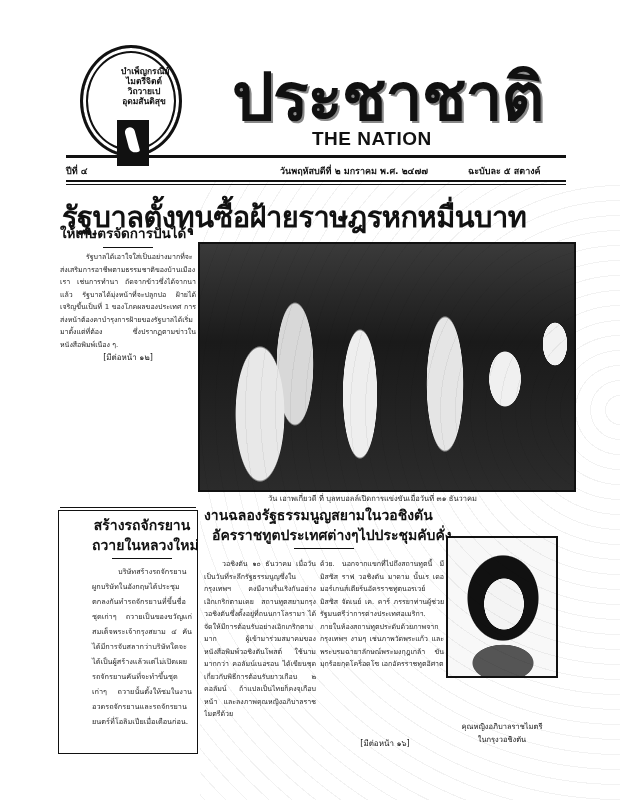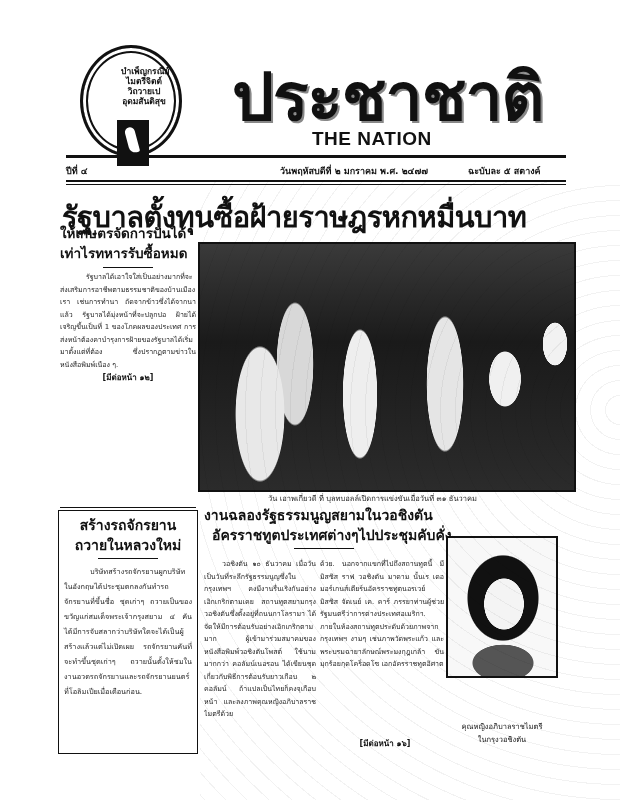--- a/index.html
+++ b/index.html
@@ -40,21 +40,21 @@
     .rule { background: #111; }
     .meta { top: 164px; font-size: 9px; font-weight: bold; white-space: nowrap; }
     
     .headline {
       left: 62px; top: 194px; font-size: 29px; font-weight: bold; white-space: nowrap;
       letter-spacing: -0.5px; font-family: "DejaVu Sans", sans-serif;
     }
     
     .subhead { font-weight: bold; font-size: 13.5px; line-height: 20px; white-space: nowrap; }
     .body-text { font-size: 7px; line-height: 12.5px; color: #222; text-align: justify; }
-    .continued { font-size: 8px; font-weight: bold; text-align: center; }
+    .continued { font-size: 8px; font-weight: normal; text-align: center; }
     
     .photo-main {
       left: 198px; top: 242px; width: 374px; height: 246px;
       background:
         radial-gradient(ellipse 40px 110px at 60px 170px, #e8e8e8 60%, transparent 62%),
         radial-gradient(ellipse 30px 100px at 95px 120px, #d8d8d8 60%, transparent 62%),
         radial-gradient(ellipse 28px 105px at 160px 150px, #eeeeee 60%, transparent 62%),
         radial-gradient(ellipse 30px 110px at 245px 140px, #e5e5e5 60%, transparent 62%),
         radial-gradient(ellipse 26px 45px at 305px 135px, #f0f0f0 60%, transparent 62%),
         radial-gradient(ellipse 20px 35px at 355px 100px, #f2f2f2 60%, transparent 62%),
@@ -98,29 +98,28 @@
 <div class="abs meta" style="left:184px;"></div>
 <div class="abs meta" style="left:280px;">วันพฤหัสบดีที่ ๒ มกราคม พ.ศ. ๒๔๗๗</div>
 <div class="abs meta" style="left:468px;">ฉะบับละ ๕ สตางค์</div>
 <div class="abs rule" style="left:66px;top:180px;width:500px;height:2px;"></div>
 <div class="abs rule" style="left:66px;top:184px;width:500px;height:1px;"></div>
 
 <div class="abs headline">รัฐบาลตั้งทุนซื้อฝ้ายราษฎรหกหมื่นบาท</div>
 
 <div class="abs" style="left:60px;top:223px;width:136px;">
   <div class="subhead">ให้เกษตรจัดการปั่นได้</div>
-  <div class="subhead">เท่าไรทหารรับซื้อหมด</div>
   <div class="rule" style="width:50px;height:1px;margin:4px auto 3px;"></div>
   <div class="body-text" style="text-indent:26px;">รัฐบาลได้เอาใจใส่เป็นอย่างมากที่จะส่งเสริมการอาชีพตามธรรมชาติของบ้านเมืองเรา เช่นการทำนา ถัดจากข้าวซึ่งได้จากนาแล้ว รัฐบาลได้มุ่งหน้าที่จะปลูกปอ ฝ้ายได้เจริญขึ้นเป็นที่ 1 ของโภคผลของประเทศ การส่งหน้าต้องคาบำรุงการฝ้ายของรัฐบาลได้เริ่มมาตั้งแต่ที่ต้อง ซึ่งปรากฏตามข่าวในหนังสือพิมพ์เนือง ๆ.</div>
   <div class="continued">[มีต่อหน้า ๑๒]</div>
 </div>
 <div class="abs rule" style="left:60px;top:507px;width:136px;height:1px;"></div>
 
 <div class="abs box-border" style="left:58px;top:510px;width:138px;height:242px;">
-  <div style="padding:4px 5px 0;">
+  <div style="padding:4px 5px 0;margin-left:28px;">
     <div class="subhead" style="text-align:center;font-size:14px;">สร้างรถจักรยาน</div>
     <div class="subhead" style="text-align:center;font-size:14px;">ถวายในหลวงใหม่</div>
     <div class="rule" style="width:60px;height:1px;margin:3px auto 5px;"></div>
     <div class="body-text" style="font-size:7.3px;line-height:15px;text-indent:26px;">บริษัทสร้างรถจักรยานผูกบริษัทในอังกฤษได้ประชุมตกลงกันทำรถจักรยานที่ขึ้นชื่อ ชุดเก่าๆ ถวายเป็นของขวัญแก่สมเด็จพระเจ้ากรุงสยาม ๔ คัน ได้มีการจับสลากว่าบริษัทใดจะได้เป็นผู้สร้างแล้วแต่ไม่เปิดเผย รถจักรยานคันที่จะทำขึ้นชุดเก่าๆ ถวายนั้นตั้งให้ชมในงานอวดรถจักรยานและรถจักรยานยนตร์ที่โอลิมเปียเมื่อเดือนก่อน.</div>
   </div>
 </div>
 
 <div class="abs photo-main"></div>
 <div class="abs caption" style="left:268px;top:492px;">วัน เอาพเกี่ยวดี ที่ บุลทบอลล์เปิดการแข่งขันเมื่อวันที่ ๓๑ ธันวาคม</div>
 

